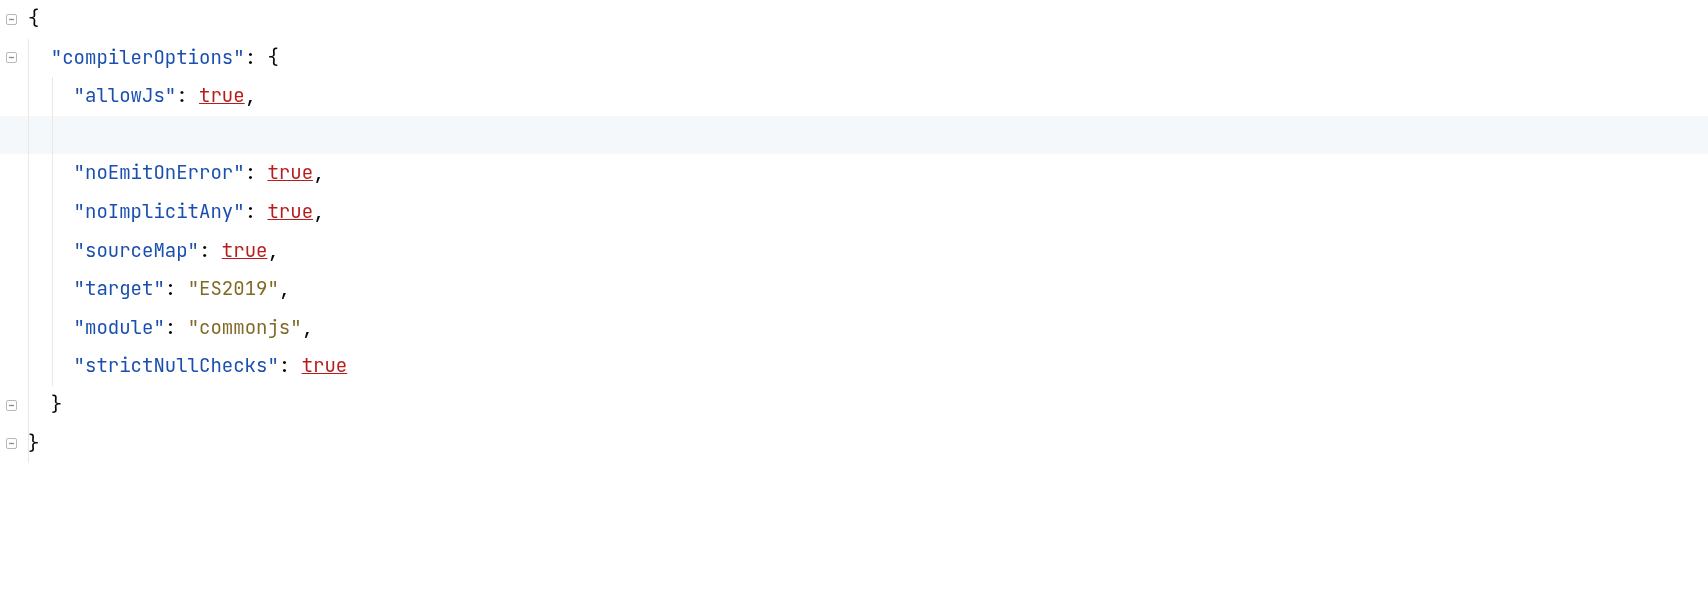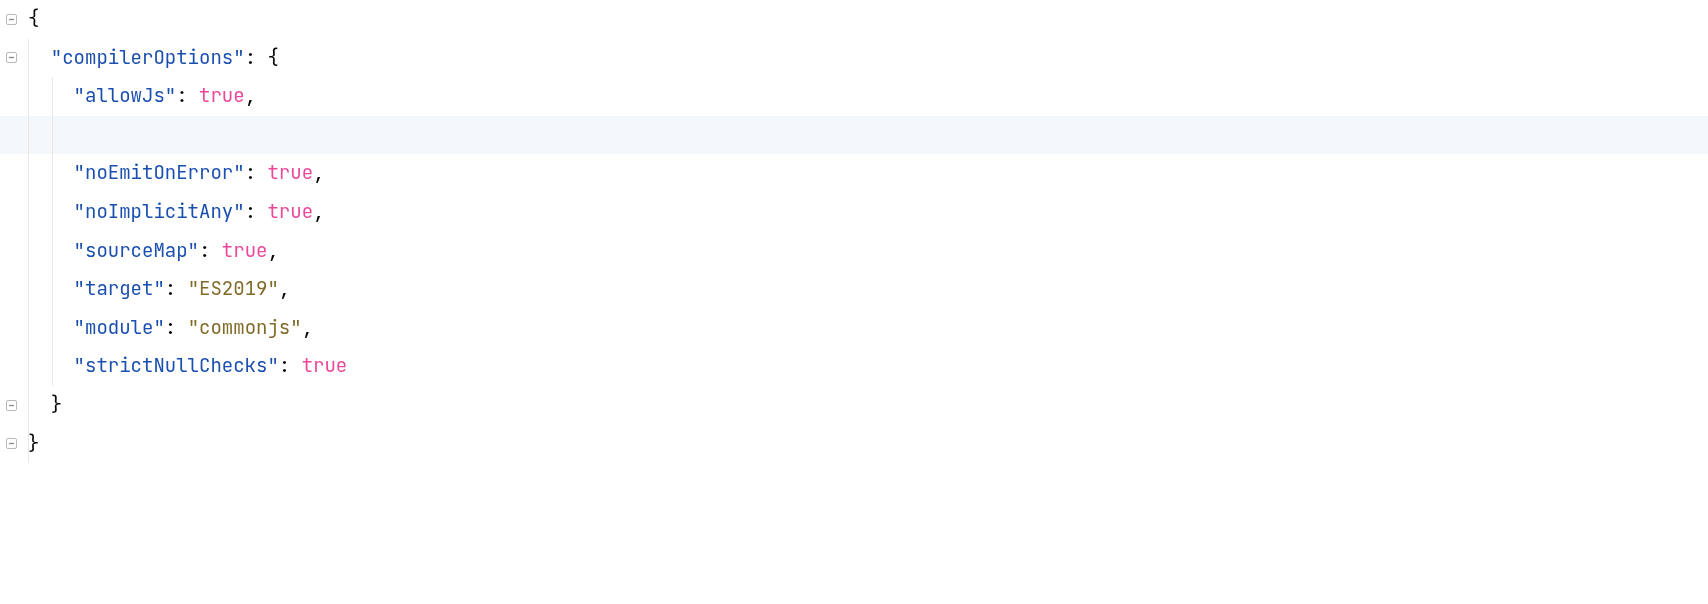--- a/index.html
+++ b/index.html
@@ -45,21 +45,21 @@
     width: calc(100% + 28px);
   }
   .indent-guide {
     position: absolute;
     width: 1px;
     background: #e8e8e8;
     top: 0;
   }
   .key   { color: #1a4fb0; }
   .punct { color: #080808; }
-  .bool  { color: #ec4899; }
+  .bool  { color: #b91c1c; text-decoration: underline; }
   .str   { color: #806a27; }
   .comma { color: #080808; }
 </style>
 </head>
 <body>
 
 <div class="editor">
   <div class="gutter">
       <div class="fold-icon" style="top: 12.3px;">
         <svg width="13" height="13" viewBox="0 0 13 13">

